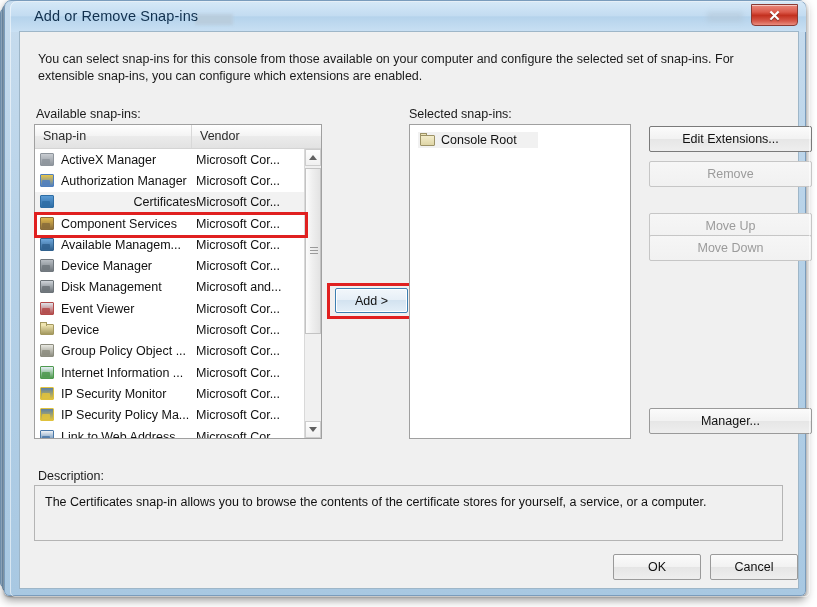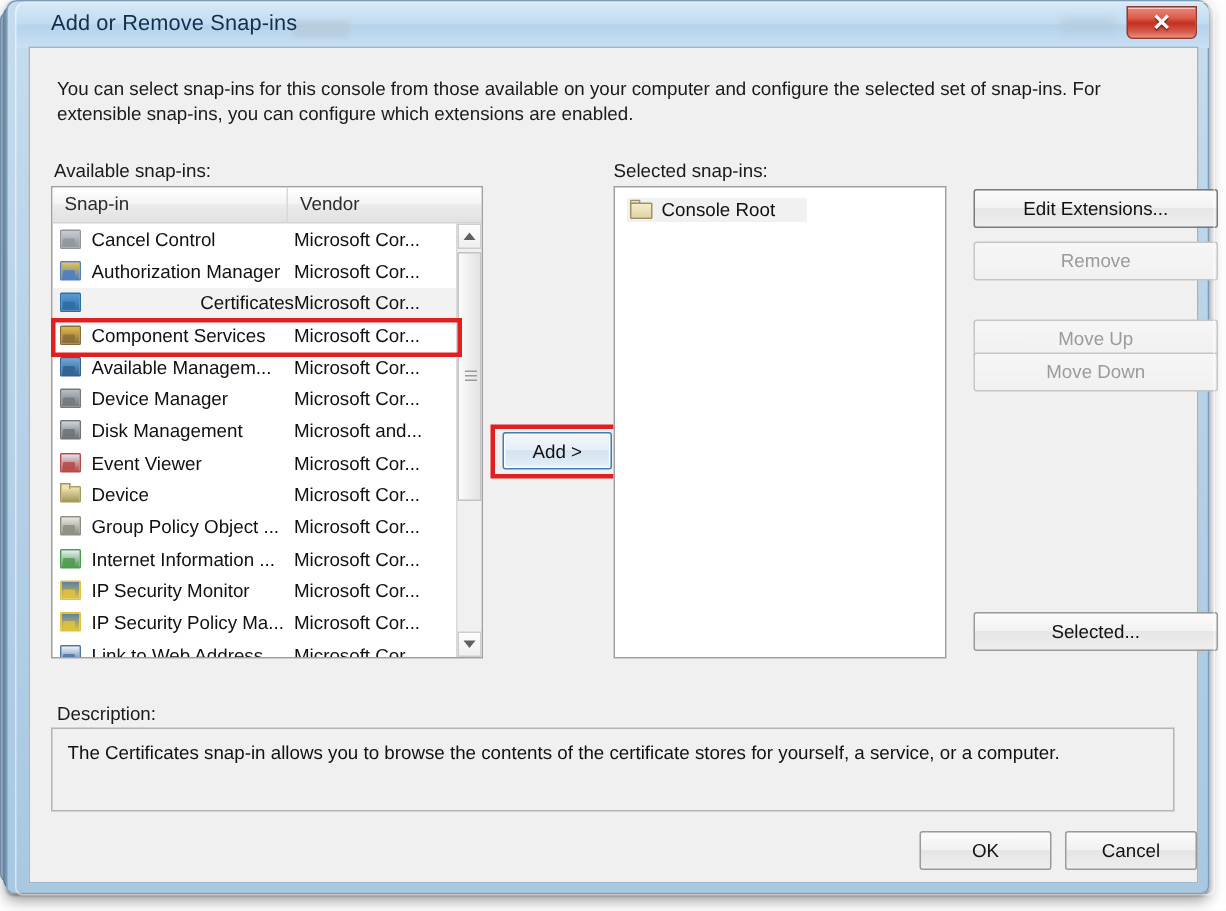--- a/index.html
+++ b/index.html
@@ -427,21 +427,21 @@
           <div class="hdr-cell hdr-snapin">Snap-in</div>
           <div class="hdr-cell hdr-vendor">Vendor</div>
         </div>
 
         <div id="list-rows">
             <div class="list-row">
               <span class="row-icon">
                 <span class="ic ic-base" style="background: linear-gradient(rgb(201, 205, 210) 0%, rgb(142, 149, 156) 100%); border-color: rgb(142, 149, 156);"></span>
                 <span class="ic" style="left: 2px; top: 7px; width: 8px; height: 5px; background: rgb(142, 149, 156); opacity: 0.85; border-radius: 1px;"></span>
               </span>
-              <span class="row-name">Cancel Control</span>
+              <span class="row-name">ActiveX Manager</span>
               <span class="row-vendor">Microsoft Cor...</span>
             </div>
             <div class="list-row">
               <span class="row-icon">
                 <span class="ic ic-base" style="background: linear-gradient(rgb(232, 197, 74) 0%, rgb(79, 127, 191) 100%); border-color: rgb(79, 127, 191);"></span>
                 <span class="ic" style="left: 2px; top: 7px; width: 8px; height: 5px; background: rgb(79, 127, 191); opacity: 0.85; border-radius: 1px;"></span>
               </span>
               <span class="row-name">Authorization Manager</span>
               <span class="row-vendor">Microsoft Cor...</span>
             </div>
@@ -574,21 +574,21 @@
               <span class="back"></span>
           </span>
           <span id="console-root-label">Console Root</span>
         </div>
       </div>
 
       <div class="side-button" id="btn-edit-extensions">Edit Extensions...</div>
       <div class="side-button disabled" id="btn-remove">Remove</div>
       <div class="side-button disabled" id="btn-move-up">Move Up</div>
       <div class="side-button disabled" id="btn-move-down">Move Down</div>
-      <div class="side-button" id="btn-advanced">Selected...</div>
+      <div class="side-button" id="btn-advanced">Manager...</div>
 
       <div id="description-box">
         <div id="description-text">The Certificates snap-in allows you to browse the contents of the certificate stores for yourself, a service, or a computer.</div>
       </div>
 
       <div class="footer-button" id="btn-ok">OK</div>
       <div class="footer-button" id="btn-cancel">Cancel</div>
 
     </div>
 

